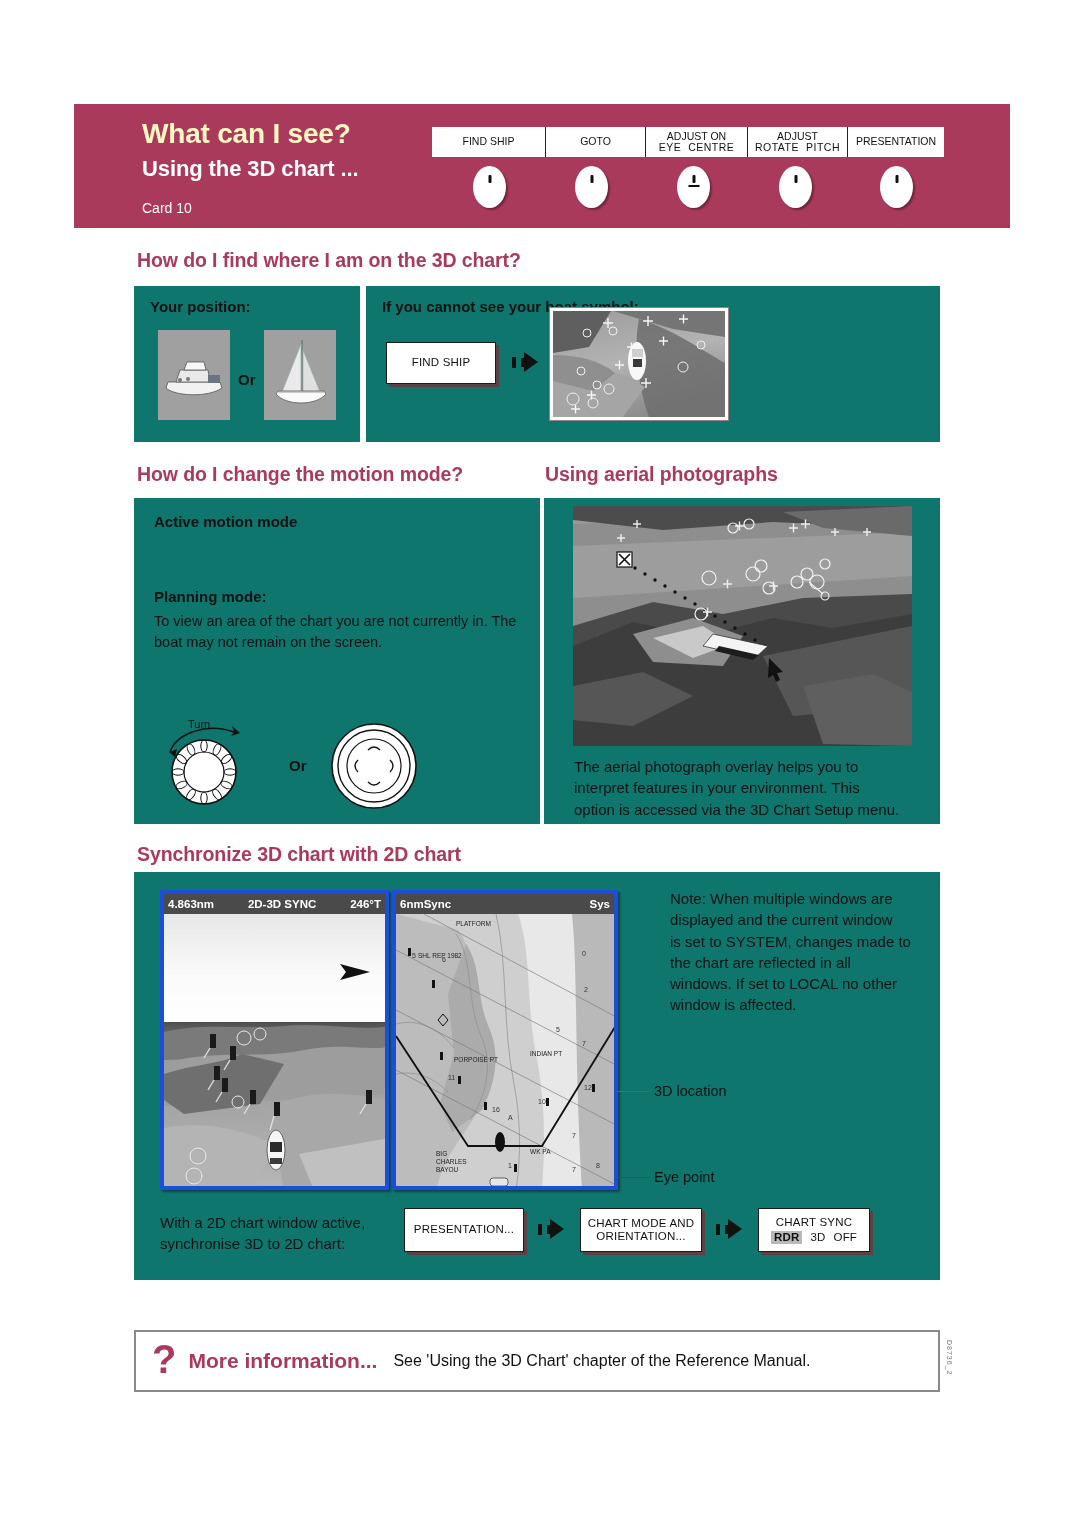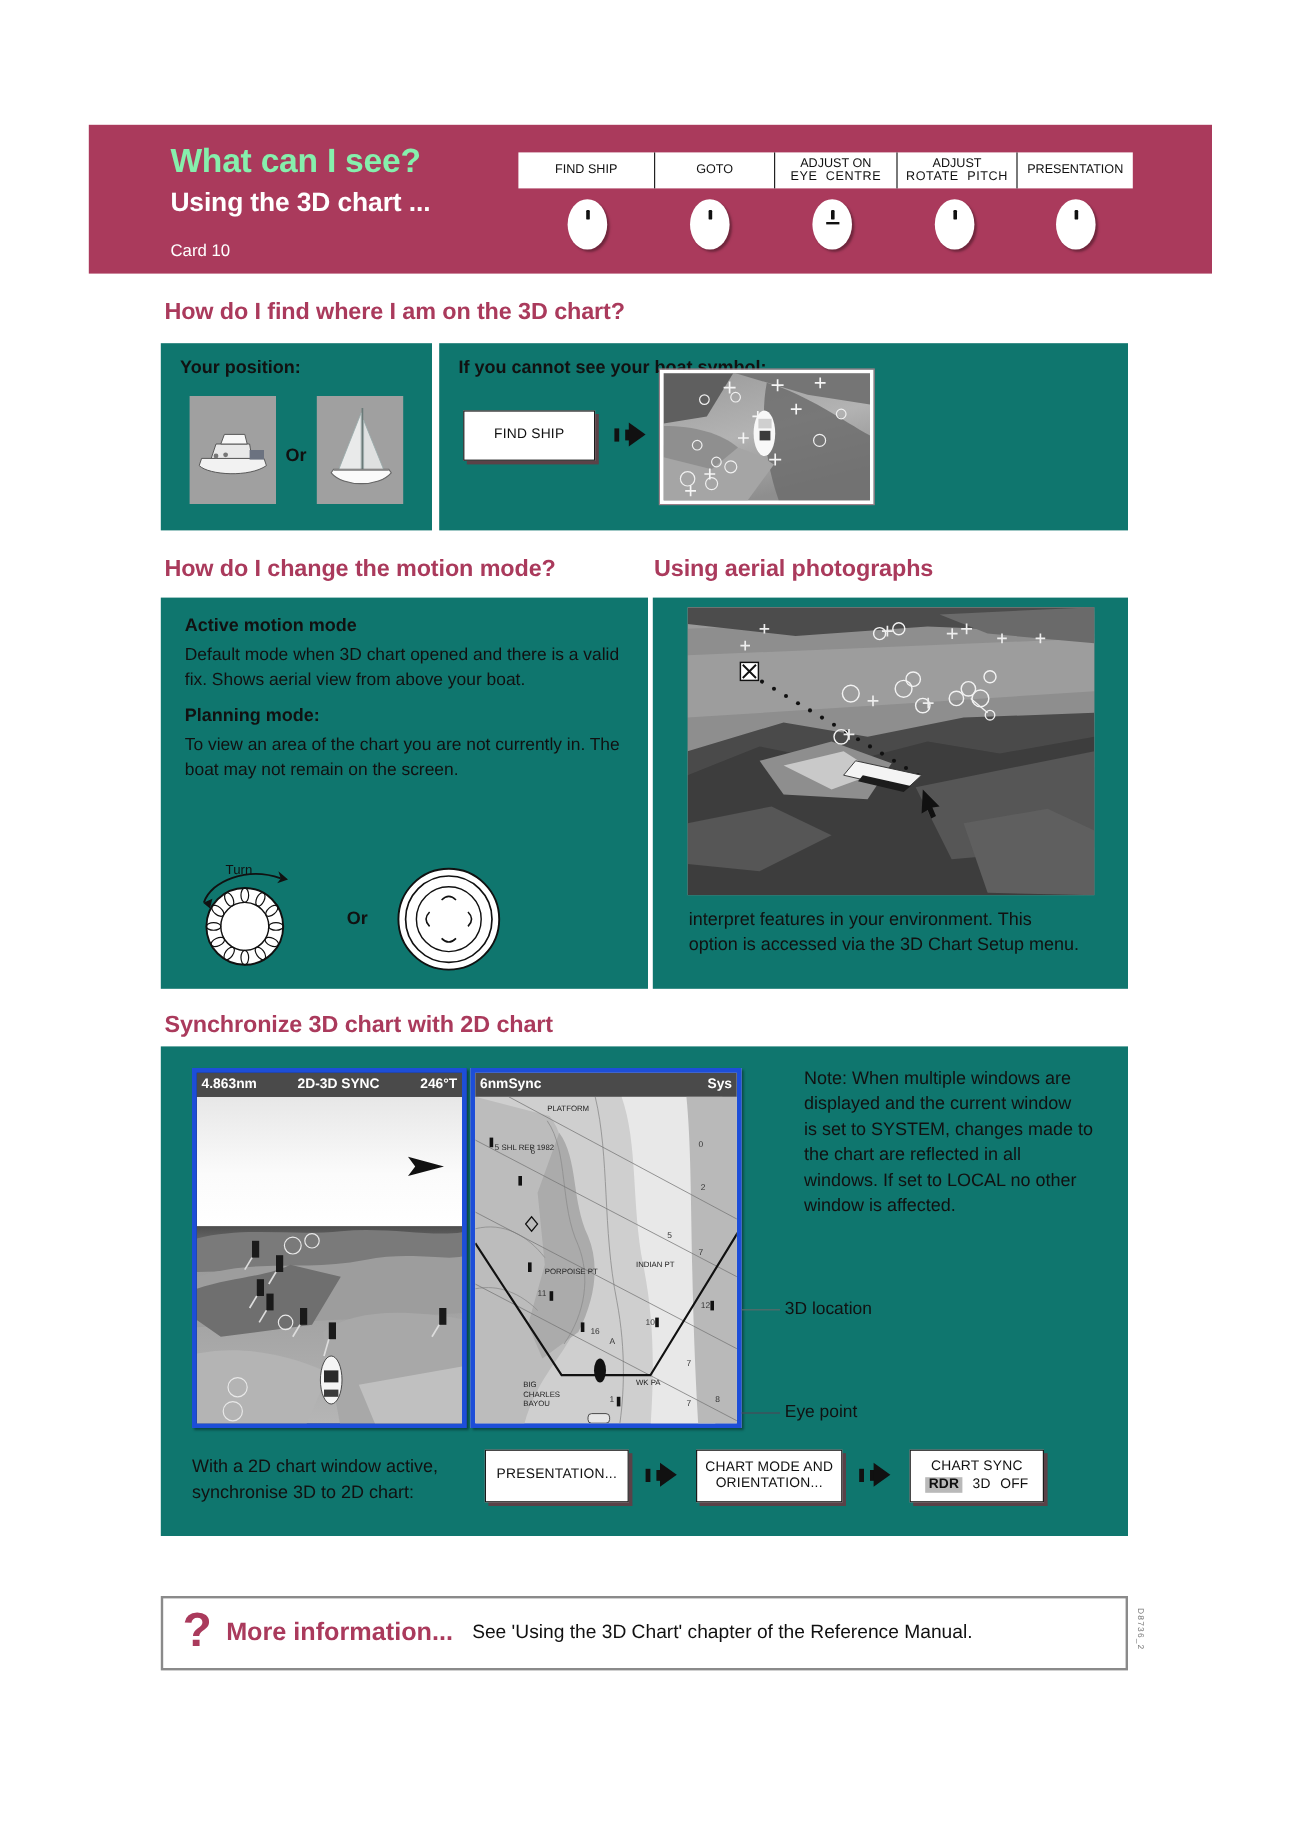--- a/index.html
+++ b/index.html
@@ -15,21 +15,21 @@
   
   .header {
     position: absolute;
     left: 74px; top: 104px;
     width: 936px; height: 124px;
     background: #AA3A5C;
   }
   .header-title {
     position: absolute;
     left: 68px; top: 14px;
-    color: #86efac;
+    color: #fef9c3;
     font-size: 28px;
     font-weight: bold;
     letter-spacing: -0.2px;
   }
   .header-subtitle {
     position: absolute;
     left: 68px; top: 52px;
     color: #ffffff;
     font-size: 22px;
     font-weight: bold;
@@ -363,21 +363,20 @@
       <rect x="80" y="48" width="9" height="8" fill="#3a3a3a"></rect>
     </svg>
   </div>
 
 </div>
 
 <div class="sec-head" style="left:137px; top:463px;">How do I change the motion mode?</div>
 
 <div class="panel" style="left:134px;top:498px;width:406px;height:326px;">
   <div class="sub-bold" style="position:absolute;left:20px;top:15px;">Active motion mode</div>
-  <div class="body-txt" style="position:absolute;left:20px;top:38px;width:372px;">Default mode when 3D chart opened and there is a valid fix.  Shows aerial view from above your boat.</div>
 
   <div class="sub-bold" style="position:absolute;left:20px;top:90px;">Planning mode:</div>
   <div class="body-txt" style="position:absolute;left:20px;top:113px;width:378px;">To view an area of the chart you are not currently in. The boat may not remain on the screen.</div>
 
 
   <div style="position:absolute;left:26px;top:218px;width:110px;height:96px;">
     <svg width="110" height="96" viewBox="0 0 110 96">
       <text x="28" y="12" font-family="Liberation Sans, sans-serif" font-size="11" fill="#111">Turn</text>
       <path d="M10 36 C16 18 46 6 74 16" stroke="#111" stroke-width="1.6" fill="none"></path>
       <path d="M74 16 l-2 -6 l8 7 l-9 3 z" fill="#111"></path>
@@ -494,20 +493,21 @@
           <path d="M258 26 h8 M262 22 v8"></path>
       </g>
       <g stroke="#f0f0f0" stroke-width="1.1" fill="none">
         <path d="M236 76 l14 12"></path>
           <circle cx="252" cy="90" r="4"></circle>
       </g>
     </svg>
   </div>
 
   <div style="position:absolute;left:30px;top:258px;width:350px;">
+    <div class="body-txt" style="font-size:15px;">The aerial photograph overlay helps you to</div>
     <div class="body-txt" style="font-size:15px;">interpret features in your environment. This</div>
     <div class="body-txt" style="font-size:15px;">option is accessed via the 3D Chart Setup menu.</div>
   </div>
 </div>
 
 <div class="sec-head" style="left:137px; top:843px;">Synchronize 3D chart with 2D chart</div>
 
 <div class="panel" id="panel-sync">
 
   <div class="mfd" style="left:26px;top:18px;width:229px;height:300px;">

